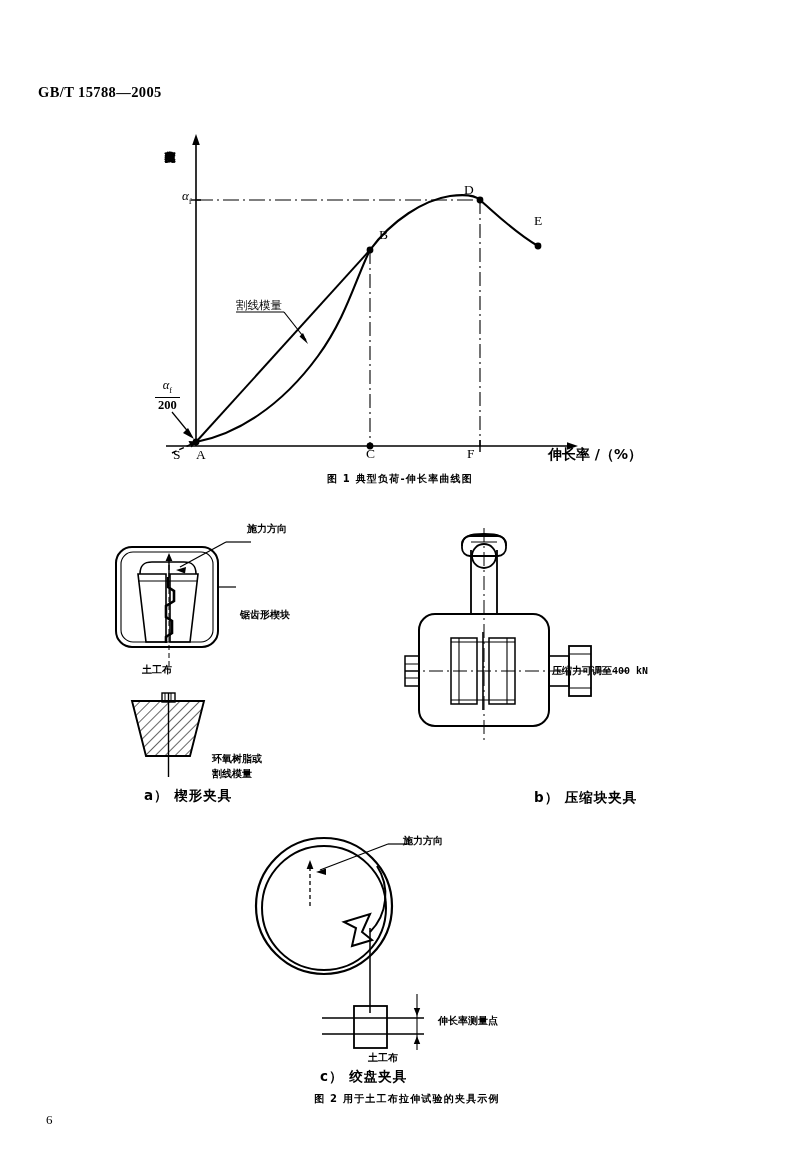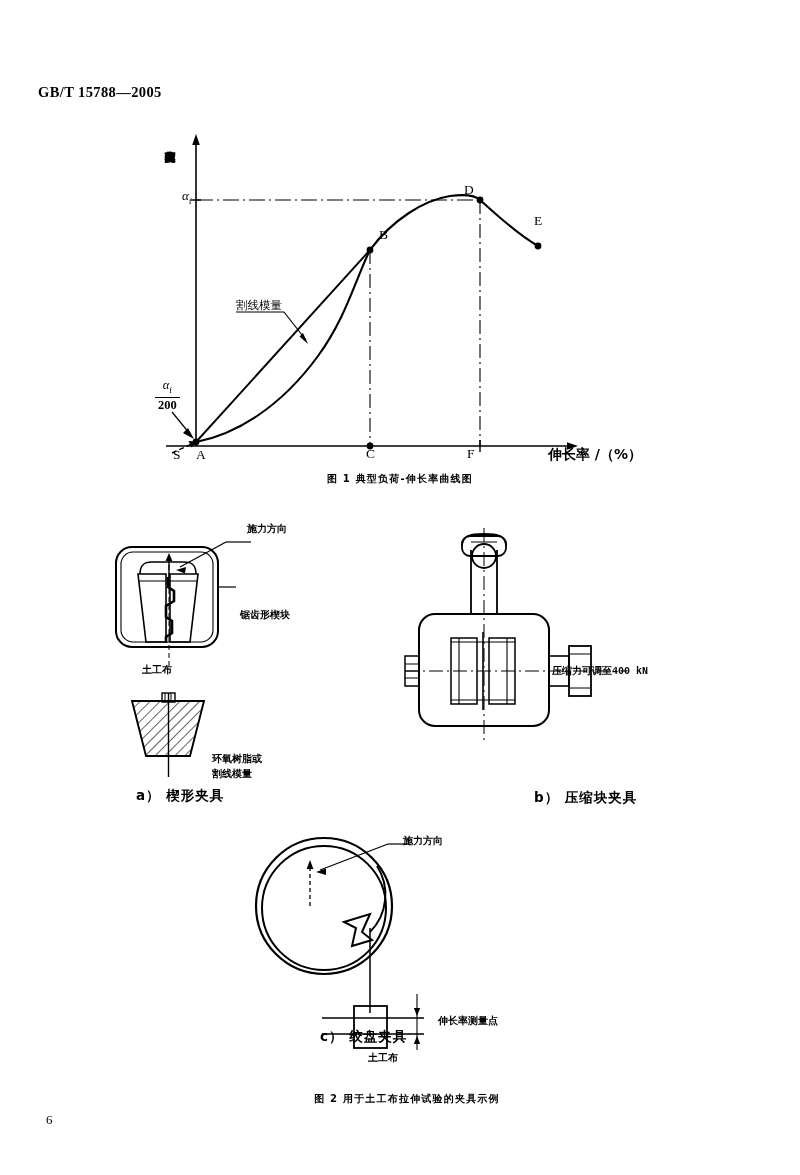--- a/index.html
+++ b/index.html
@@ -292,21 +292,21 @@
 
   <div class="dg-label" style="left:240px; top:608px;">锯齿形楔块</div>
 
   <div class="dg-label" style="left:142px; top:663px;">土工布</div>
 
   <div class="dg-label" style="left:212px; top:712px;margin-top:40px;">
     <div>环氧树脂或</div>
     <div>割线模量</div>
   </div>
 
-  <div class="sub-caption" style="left:136px; top:787px;">a）  楔形夹具</div>
+  <div class="sub-caption" style="left:144px; top:787px;">a）  楔形夹具</div>
 
   <div class="diagram" style="left:405px; top:528px;">
     <svg width="230" height="240" viewBox="0 0 230 240">
 
       <rect x="57" y="8" width="44" height="20" rx="8" ry="8" fill="none" stroke="#000" stroke-width="1.8"></rect>
       <circle cx="79" cy="28" r="12" fill="none" stroke="#000" stroke-width="1.8"></circle>
       <path d="M 66,22 L 66,86 M 92,22 L 92,86" fill="none" stroke="#000" stroke-width="1.8"></path>
       <path d="M 57,18 C 57,8 65,6 79,6 C 93,6 101,8 101,18" fill="none" stroke="#000" stroke-width="1.8"></path>
       <line x1="66" y1="14" x2="92" y2="14" stroke="#000" stroke-width="1"></line>
 
@@ -370,19 +370,19 @@
       <polygon points="169,208 165.8,216 172.2,216" fill="#000"></polygon>
     </svg>
   </div>
 
   <div class="dg-label" style="left:403px; top:834px;">施力方向</div>
 
   <div class="dg-label" style="left:438px; top:1014px;">伸长率测量点</div>
 
   <div class="dg-label" style="left:368px; top:1051px;">土工布</div>
 
-  <div class="sub-caption" style="left:320px; top:1028px;">c）  绞盘夹具</div>
+  <div class="sub-caption" style="left:320px; top:1068px;">c）  绞盘夹具</div>
 
   <div class="fig-caption" style="top:1092px;padding-left:7px;">图 2   用于土工布拉伸试验的夹具示例</div>
 
   <div class="folio">6</div>
 
 </div>
 
 </body></html>

